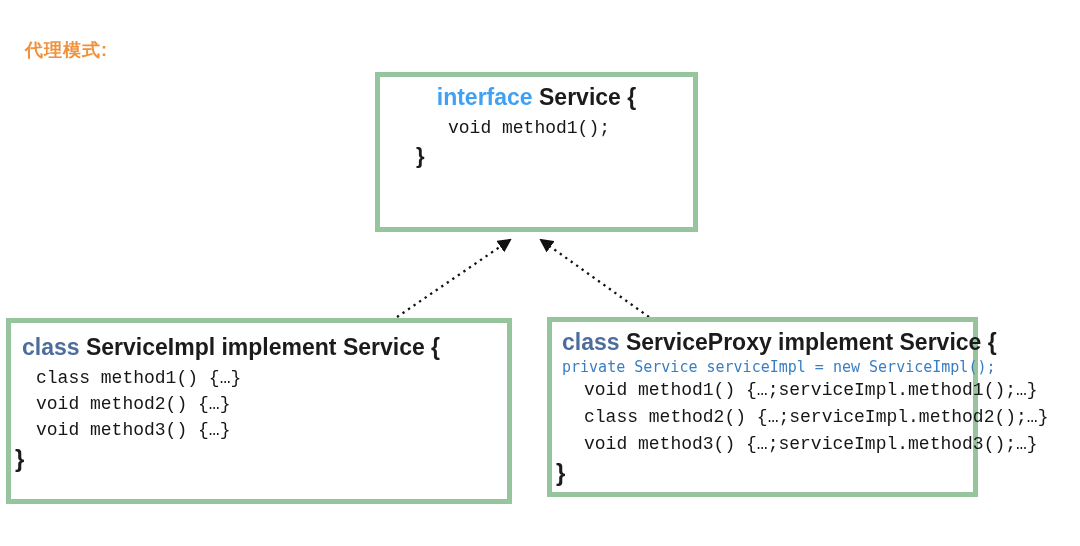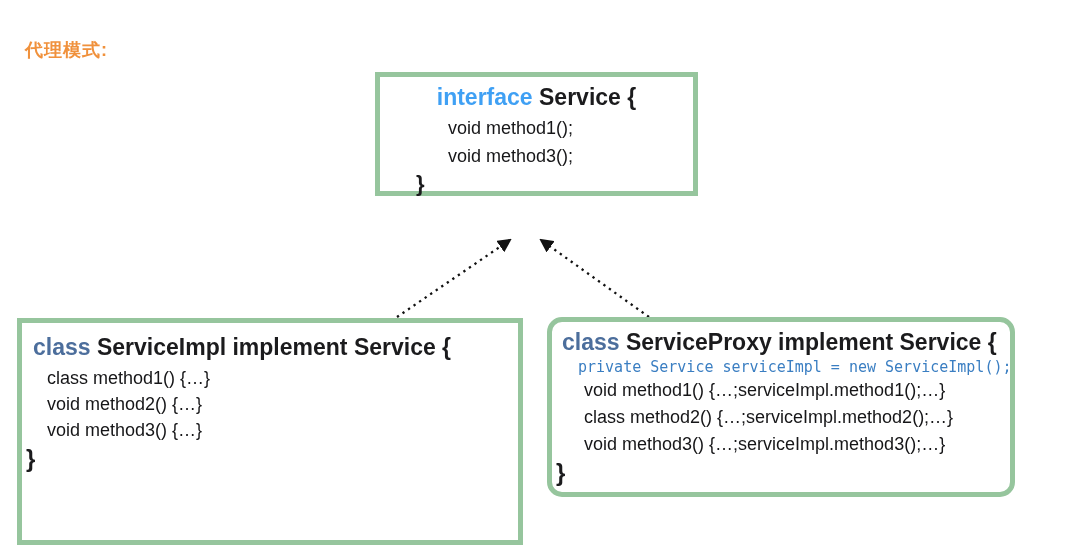--- a/index.html
+++ b/index.html
@@ -28,57 +28,57 @@
     pointer-events: none;
   }
 
   .box {
     position: absolute;
     background: #ffffff;
     border: 5px solid #96C59D;
     z-index: 2;
   }
 
-  .box-interface { left: 375px; top: 72px;  width: 323px; height: 124px; }
-  .box-impl      { left: 17px;  top: 318px; width: 506px; height: 227px; }
-  .box-proxy     { left: 547px; top: 317px; width: 468px; height: 180px; border-radius: 15px; }
+  .box-interface { left: 375px; top: 72px;  width: 323px; height: 160px; }
+  .box-impl      { left: 6px;  top: 318px; width: 506px; height: 186px; }
+  .box-proxy     { left: 547px; top: 317px; width: 431px; height: 180px; }
 
   .box-title {
     font-size: 23px;
     font-weight: bold;
     color: #1b1b1d;
     line-height: 29px;
     white-space: nowrap;
   }
   .box-interface .box-title { margin-top: 6px; text-align: center; }
   .box-impl .box-title      { margin-top: 10px; padding-left: 11px; }
   .box-proxy .box-title     { margin-top: 6px;  padding-left: 10px; }
 
   .kw-interface { color: #3FA0F4; }
   .kw-class     { color: #4C6E9C; }
 
   .code-line {
-    font-family: Liberation Sans, sans-serif;
+    font-family: Liberation Mono, monospace;
     font-size: 18px;
     color: #161618;
     line-height: 27px;
     white-space: pre;
   }
   .box-interface .code-line { margin-left: 68px; line-height: 28px; }
   .box-impl .code-line      { margin-left: 25px; line-height: 26px; }
   .box-proxy .code-line     { margin-left: 32px; }
   .box-impl .code-block     { margin-top: 3px; }
   .box-interface .code-block{ margin-top: 2px; }
 
   .field-line {
     font-family: "DejaVu Sans Mono", "Liberation Mono", monospace;
     font-size: 15px;
     color: #3A7EC2;
     line-height: 19px;
-    margin-left: 26px;
+    margin-left: 10px;
     margin-top: 1px;
     white-space: pre;
   }
 
   .closing-brace {
     font-weight: bold;
     color: #1b1b1d;
     font-size: 24px;
     line-height: 27px;
   }
@@ -103,21 +103,20 @@
     <line x1="649" y1="317" x2="541" y2="240" stroke="#111111" stroke-width="2.3" stroke-dasharray="2.3 4.4" marker-end="url(#arrowhead)"></line>
   </svg>
 
   <div class="box box-interface">
     <div class="box-title">
       <span class="kw-interface">interface</span>
       <span>Service {</span>
     </div>
     <div class="code-block">
       <div class="code-line">void method1();</div>
-      <div class="code-line">void method3();</div>
     </div>
     <div class="closing-brace">}</div>
   </div>
 
   <div class="box box-impl">
     <div class="box-title">
       <span class="kw-class">class</span>
       <span>ServiceImpl implement Service {</span>
     </div>
     <div class="code-block">

